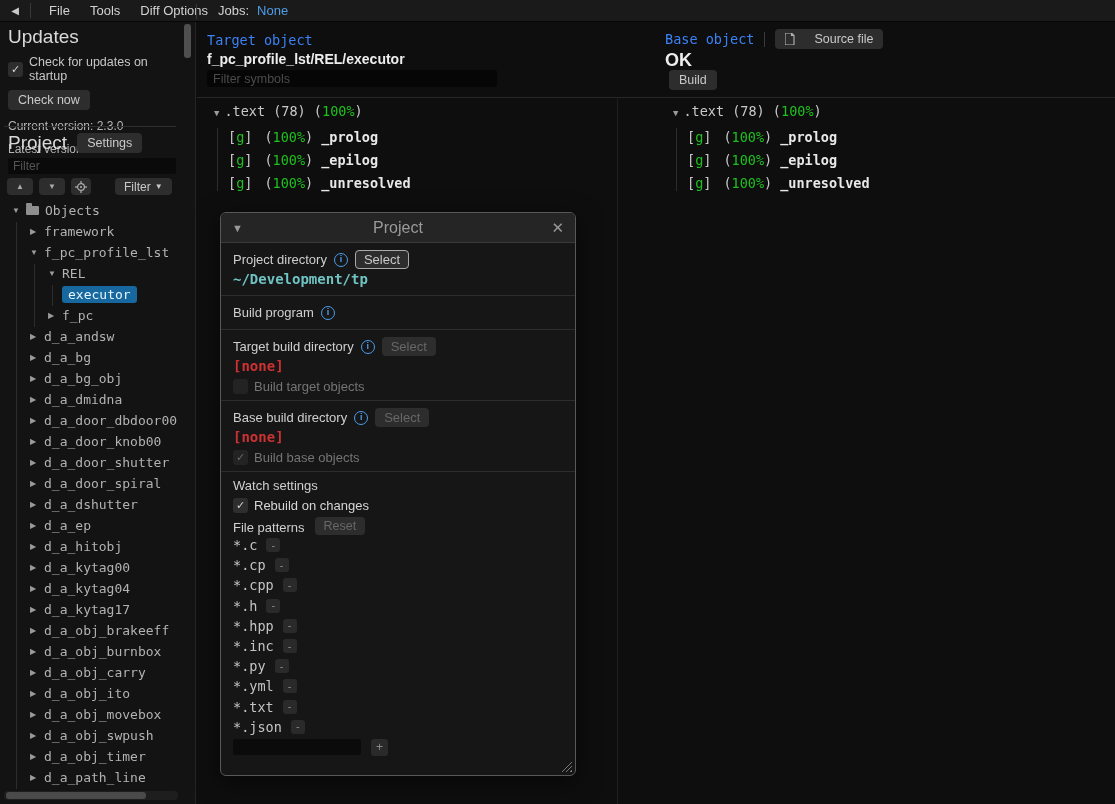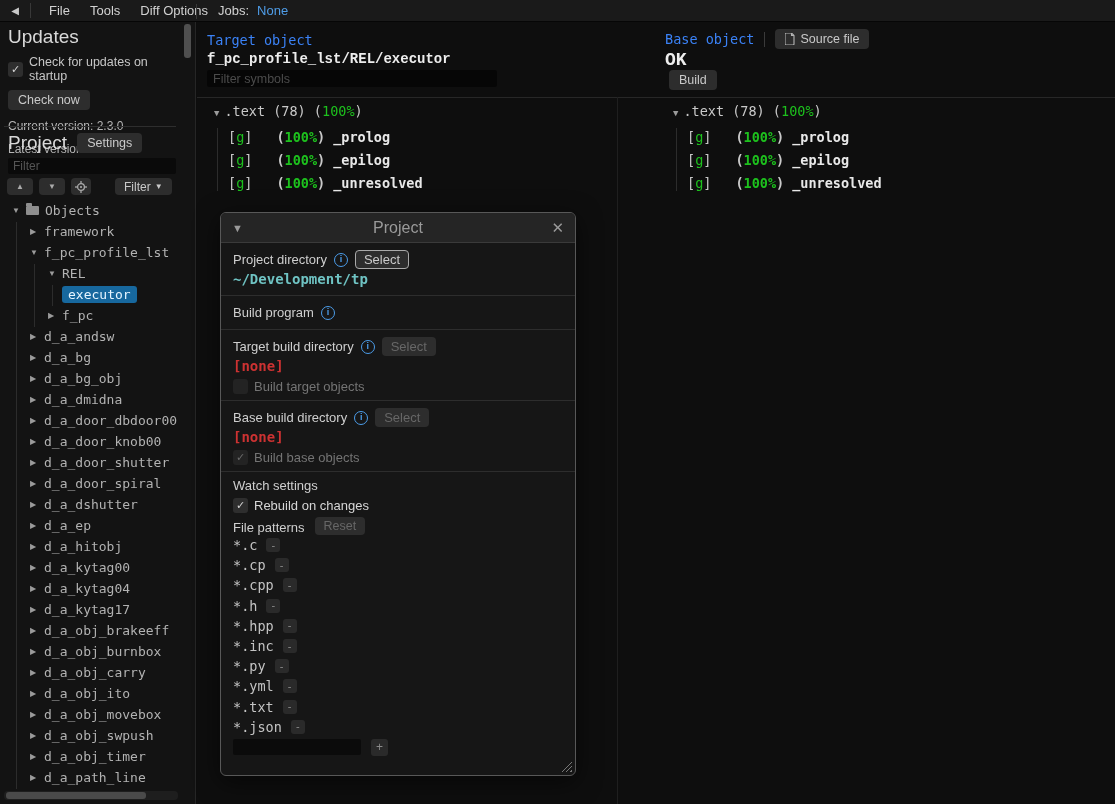--- a/index.html
+++ b/index.html
@@ -2,21 +2,21 @@
 <html><head>
 <meta charset="utf-8">
 <style>
   * { margin:0; padding:0; box-sizing:border-box; }
   html,body { background:#0d0d0d; }
   #app {
     position:relative; width:1115px; height:804px; overflow:hidden;
     background:#0d0d0d; font-family:"Liberation Sans", sans-serif;
     color:#c9c9c9; font-size:13px;
   }
-  .mono { font-family:Liberation Mono, monospace;text-align:right; }
+  .mono { font-family:Liberation Sans, sans-serif;text-align:right; }
 
   
   #menubar {
     position:absolute; left:0; top:0; width:1115px; height:22px;
     background:#1a1a1a; border-bottom:1px solid #060606;
     display:flex; align-items:center;
   }
   .mb-back { width:30px; text-align:center; color:#c9c9c9; font-size:10px; cursor:default; }
   .mb-sep { width:1px; height:15px; background:#383838; }
   .mb-item { padding:0 10px; color:#d2d2d2; font-size:13px; }
@@ -35,21 +35,21 @@
   .check-row { display:flex; align-items:center; gap:6px; margin-top:7px; }
   .check-label { font-size:12.5px; color:#c6c6c6; }
   .checkbox {
     width:15px; height:15px; min-width:15px; background:#2e2e2e; border-radius:3px;
     display:flex; align-items:center; justify-content:center;
     color:#d4d4d4; font-size:11px; line-height:1;
   }
   .checkbox:not(.checked) .checkmark { display:none; }
   .checkbox.disabled { background:#232323; color:#6b6b6b; }
   .btn {
-    display:inline-flex; align-items:center; gap:5px;
+    display:inline-flex; align-items:center; gap:19px;
     background:#2d2d2d; color:#c9c9c9; border:1px solid transparent;
     border-radius:4px; padding:2px 9px; font-size:12.5px;
     font-family:"Liberation Sans", sans-serif; cursor:default; white-space:nowrap;
   }
   .btn.focused { border-color:#a9a9a9; }
   .btn.disabled { color:#676767; }
   #check-now { margin-top:7px; }
   .version-line { font-size:12px; color:#b5b5b5; margin-top:9px; }
   .side-divider { position:absolute; left:4px; width:172px; height:1px; background:#2e2e2e; }
   #project-head { position:absolute; left:8px; top:110px; display:flex; align-items:center; gap:10px; }
@@ -114,21 +114,21 @@
   .sym-block { position:absolute; top:81px; }
   #sym-left { left:17px; }
   #sym-right { left:476px; }
   .sec-header { font-family:"DejaVu Sans Mono", monospace; font-size:13.5px; color:#c9c9c9; height:16px; white-space:nowrap; }
   .sec-arrow { font-size:9px; color:#9b9b9b; margin-right:5px; }
   .sym-rows { position:relative; margin-top:7px; padding-left:14px; }
   .sym-rows::before { content:""; position:absolute; left:3px; top:2px; bottom:4px; width:1px; background:#2c2c2c; }
   .symrow { height:23px; line-height:23px; font-family:"DejaVu Sans Mono", monospace; font-size:13.5px; color:#c9c9c9; white-space:nowrap; }
   .green { color:#1dc11d; }
   .sym-name { color:#e8e8e8; font-weight:bold; margin-left:8px; }
-  .sym-pct { margin-left:24px;font-weight:bold; }
+  .sym-pct { margin-left:12px; }
 
   
   #dialog {
     position:absolute; left:23px; top:190px; width:356px; height:564px;
     background:#161616; border:1px solid #585858; border-radius:6px;
     box-shadow:0 6px 24px rgba(0,0,0,0.55); z-index:10; overflow:hidden;
   }
   #dialog-titlebar {
     height:30px; background:#252525; border-bottom:1px solid #3a3a3a;
     display:flex; align-items:center; padding:0 11px;

